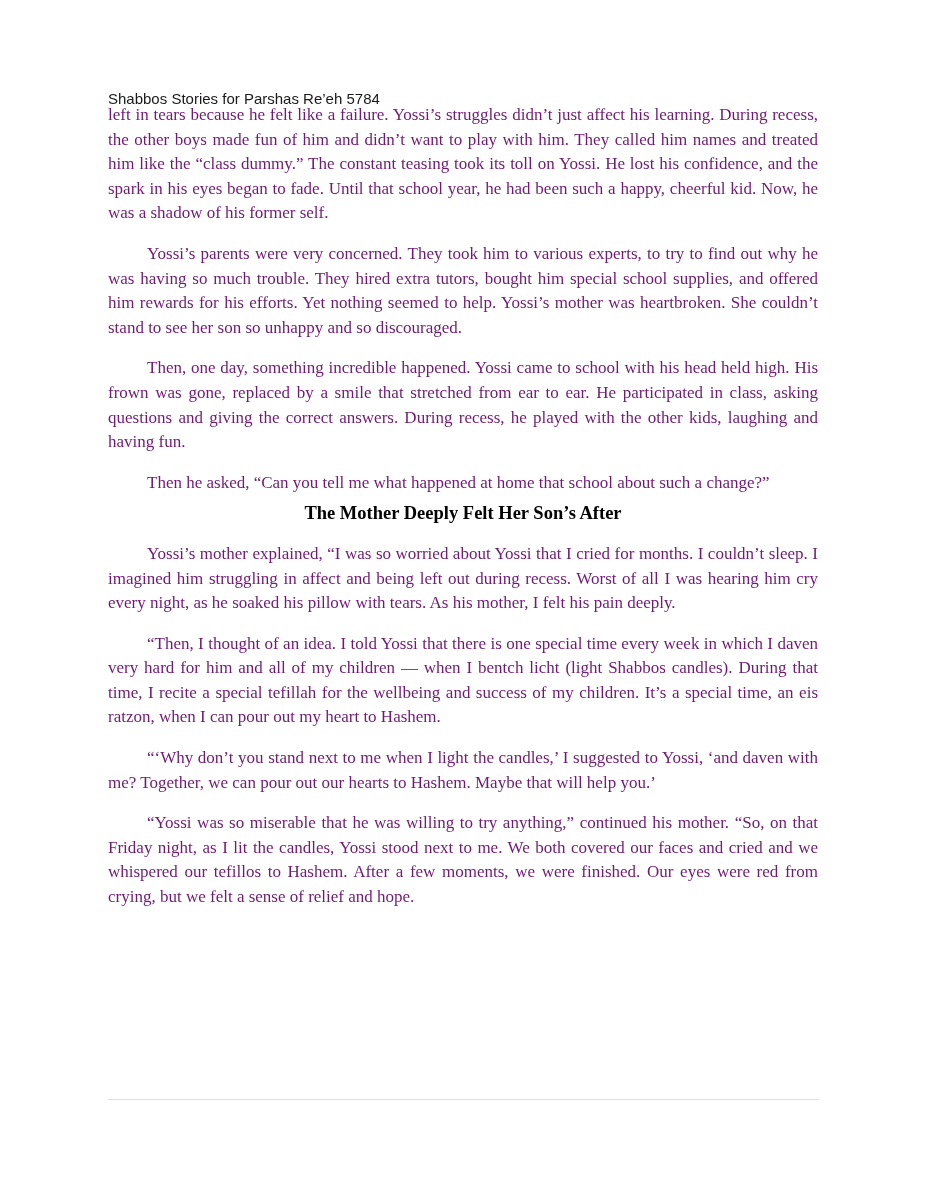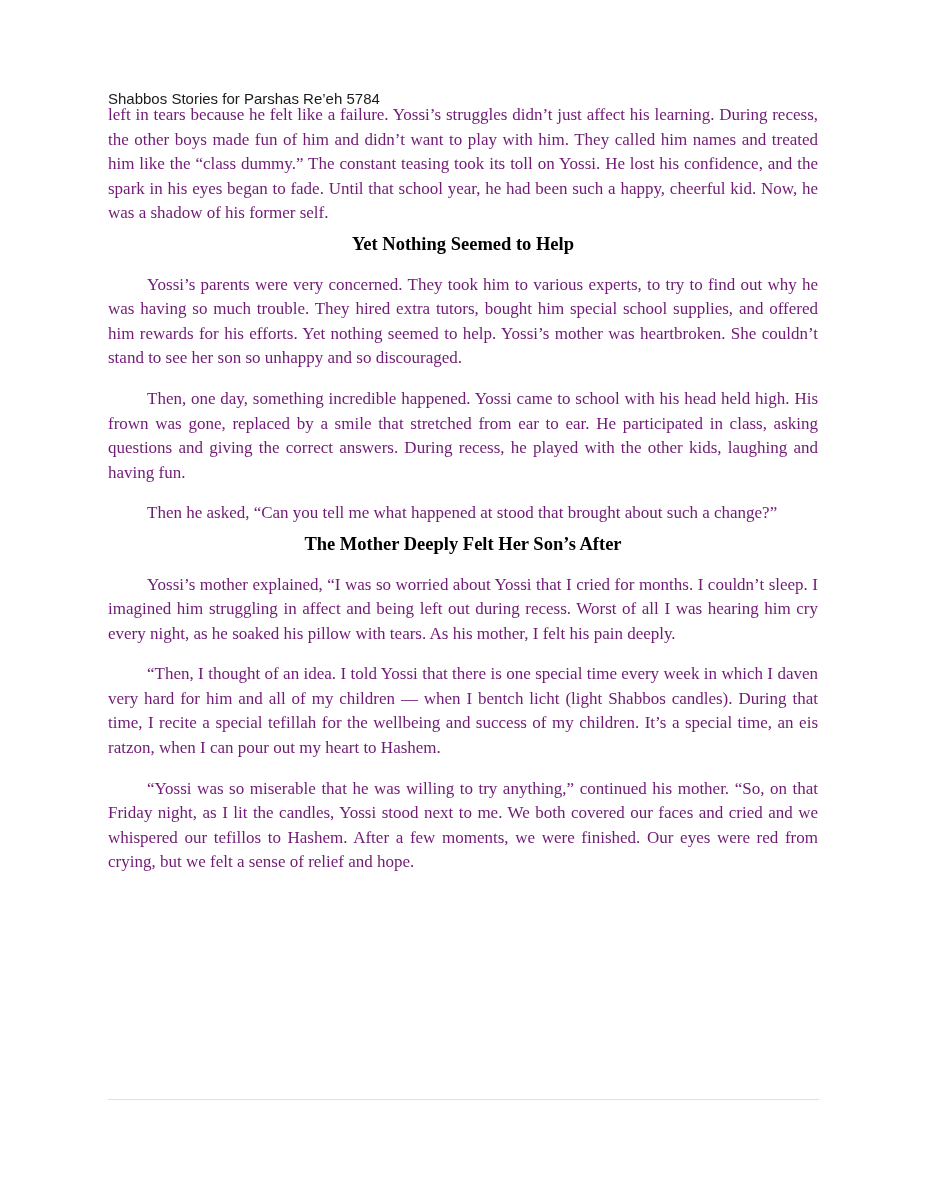--- a/index.html
+++ b/index.html
@@ -86,35 +86,35 @@
 </head>
 <body>
 
 <div class="page">
 
   <div class="running-header">Shabbos Stories for Parshas Re’eh 5784</div>
 
   <div class="content">
     <p class="para">left in tears because he felt like a failure. Yossi’s struggles didn’t just affect his learning. During recess, the other boys made fun of him and didn’t want to play with him. They called him names and treated him like the “class dummy.” The constant teasing took its toll on Yossi. He lost his confidence, and the spark in his eyes began to fade. Until that school year, he had been such a happy, cheerful kid. Now, he was a shadow of his former self.</p>
 
-    <h2 class="heading">Yet Nothing Seemed to Help</h2>
 
     <p class="para indent">Yossi’s parents were very concerned. They took him to various experts, to try to find out why he was having so much trouble. They hired extra tutors, bought him special school supplies, and offered him rewards for his efforts.  Yet nothing seemed to help. Yossi’s mother was heartbroken. She couldn’t stand to see her son so unhappy and so discouraged.</p>
 
     <p class="para indent">Then, one day, something incredible happened. Yossi came to school with his head held high. His frown was gone, replaced by a smile that stretched from ear to ear.  He participated in class, asking questions and giving the correct answers. During recess, he played with the other kids, laughing and having fun.</p>
 
 
-    <p class="para indent">Then he asked, “Can you tell me what happened at stood that brought about such a change?”</p>
+    <p class="para indent">Then he asked, “Can you tell me what happened at home that school about such a change?”</p>
 
     <h2 class="heading">The Mother Deeply Felt Her Son’s After</h2>
 
     <p class="para indent">Yossi’s mother explained, “I was so worried about Yossi that I cried for months. I couldn’t sleep. I imagined him struggling in affect and being left out during recess. Worst of all I was hearing him cry every night, as he soaked his pillow with tears. As his mother, I felt his pain deeply.</p>
 
     <p class="para indent">“Then, I thought of an idea. I told Yossi that there is one special time every week in which I daven very hard for him and all of my children — when I bentch licht (light Shabbos candles). During that time, I recite a special tefillah for the wellbeing and success of my children. It’s a special time, an eis ratzon, when I can pour out my heart to Hashem.</p>
 
+    <p class="para indent">“‘Why don’t you stand next to me when I light the candles,’ I suggested to Yossi, ‘and daven with me? Together, we can pour out our hearts to Hashem. Maybe that will help you.’</p>
 
     <p class="para indent">“Yossi was so miserable that he was willing to try anything,” continued his mother. “So, on that Friday night, as I lit the candles, Yossi stood next to me. We both covered our faces and cried and we whispered our tefillos to Hashem. After a few moments, we were finished. Our eyes were red from crying, but we felt a sense of relief and hope.</p>
   </div>
 
   <div class="footer">
     <div class="footer-rule"></div>
   </div>
 
 </div>
 

